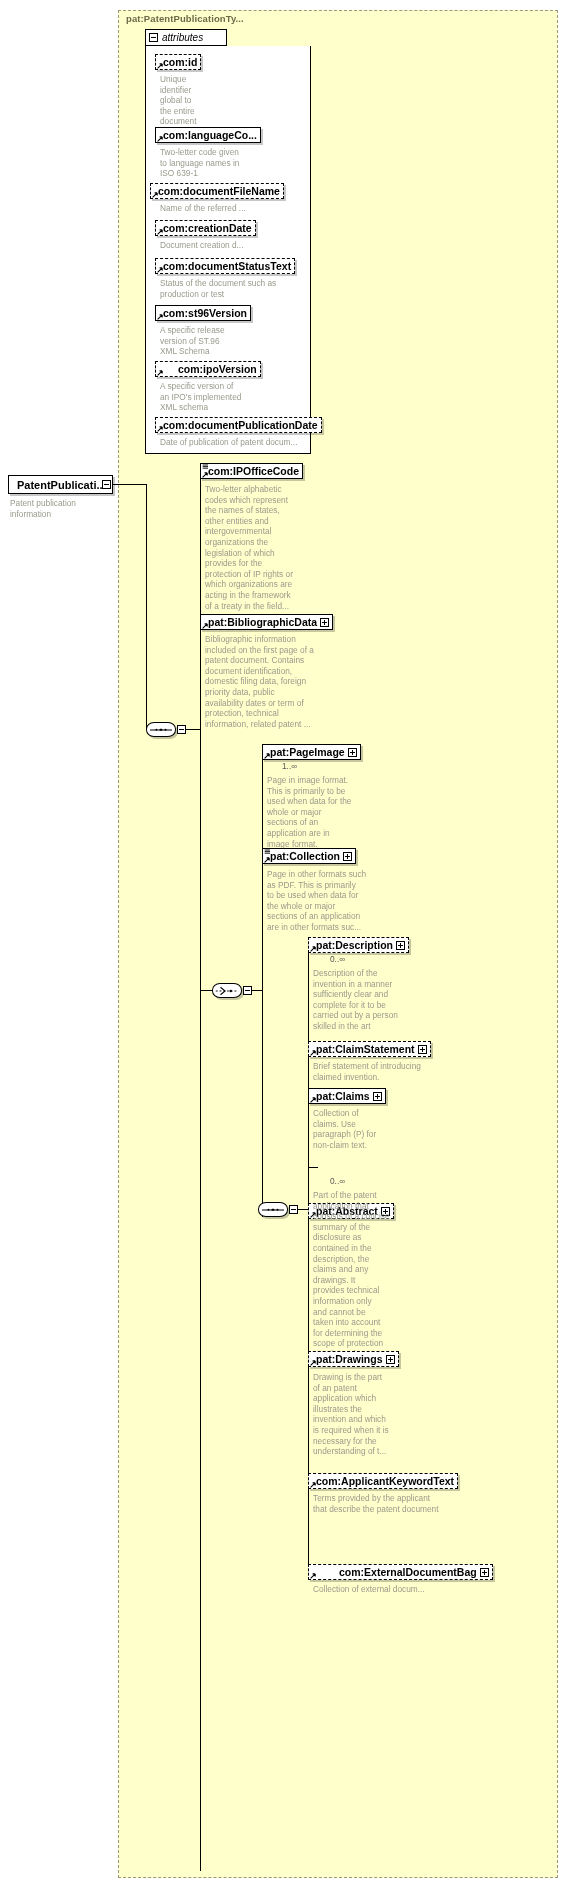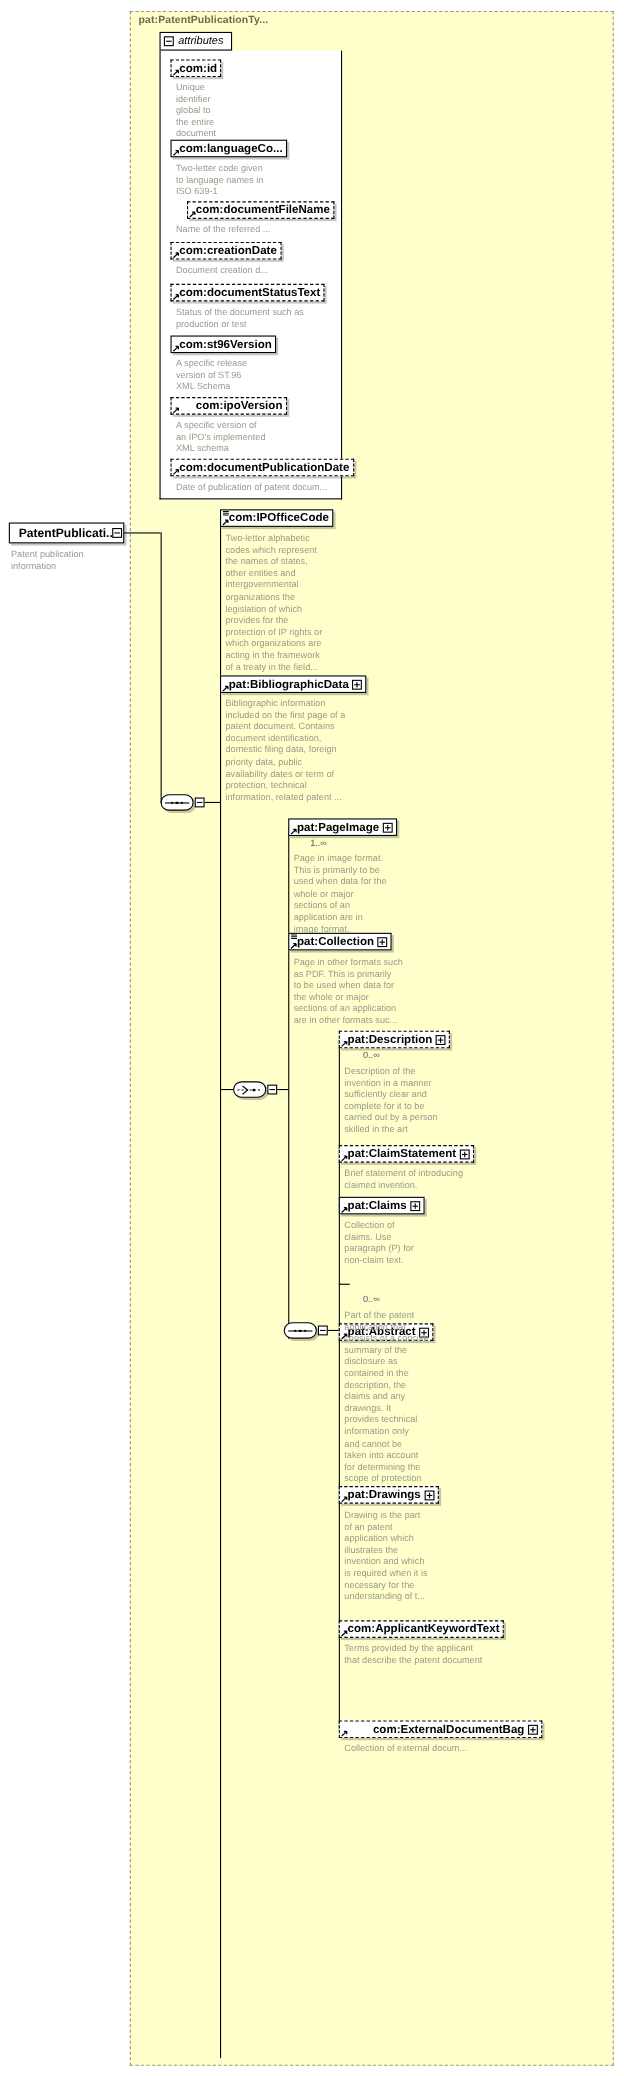--- a/index.html
+++ b/index.html
@@ -192,21 +192,21 @@
 </style>
 </head>
 <body>
 
 <div id="canvas">
 
   <div class="type-box" style="left:118px; top:10px; width:440px; height:1868px;"></div>
   <div class="type-label" style="left:126px; top:13px;">pat:PatentPublicationTy...</div>
 
   <div class="attr-panel" style="left:145px; top:46px; width:166px; height:408px;"></div>
-  <div class="attr-tab" style="left:145px; top:29px; width:66px;">
+  <div class="attr-tab" style="left:145px; top:29px; width:82px;">
     <span class="minus-box"></span>
     <span class="tab-text">attributes</span>
   </div>
 
   <div class="node dashed" style="left:155px; top:54px;">
     <span class="bars"></span>
     <svg class="arrow" viewBox="0 0 7 7">
       <path d="M0.6 6.3 L5.2 1.9 M5.2 1.9 L2.6 1.9 M5.2 1.9 L5.2 4.5" stroke="#000" stroke-width="1.1" fill="none"></path>
     </svg>
     <span class="nm">com:id</span>
@@ -220,21 +220,21 @@
   <div class="node solid" style="left:155px; top:127px;">
     <svg class="arrow" viewBox="0 0 7 7">
       <path d="M0.6 6.3 L5.2 1.9 M5.2 1.9 L2.6 1.9 M5.2 1.9 L5.2 4.5" stroke="#000" stroke-width="1.1" fill="none"></path>
     </svg>
     <span class="nm">com:languageCo...</span>
   </div>
   <div class="caption w-mid" style="left:160px; top:147px;">Two-letter code given
 to language names in
 ISO 639-1</div>
 
-  <div class="node dashed" style="left:170px; top:183px;">
+  <div class="node dashed" style="left:150px; top:183px;">
     <svg class="arrow" viewBox="0 0 7 7">
       <path d="M0.6 6.3 L5.2 1.9 M5.2 1.9 L2.6 1.9 M5.2 1.9 L5.2 4.5" stroke="#000" stroke-width="1.1" fill="none"></path>
     </svg>
     <span class="nm">com:documentFileName</span>
   </div>
   <div class="caption w-wide" style="left:160px; top:203px;">Name of the referred ...</div>
 
   <div class="node dashed" style="left:155px; top:220px;">
     <svg class="arrow" viewBox="0 0 7 7">
       <path d="M0.6 6.3 L5.2 1.9 M5.2 1.9 L2.6 1.9 M5.2 1.9 L5.2 4.5" stroke="#000" stroke-width="1.1" fill="none"></path>

